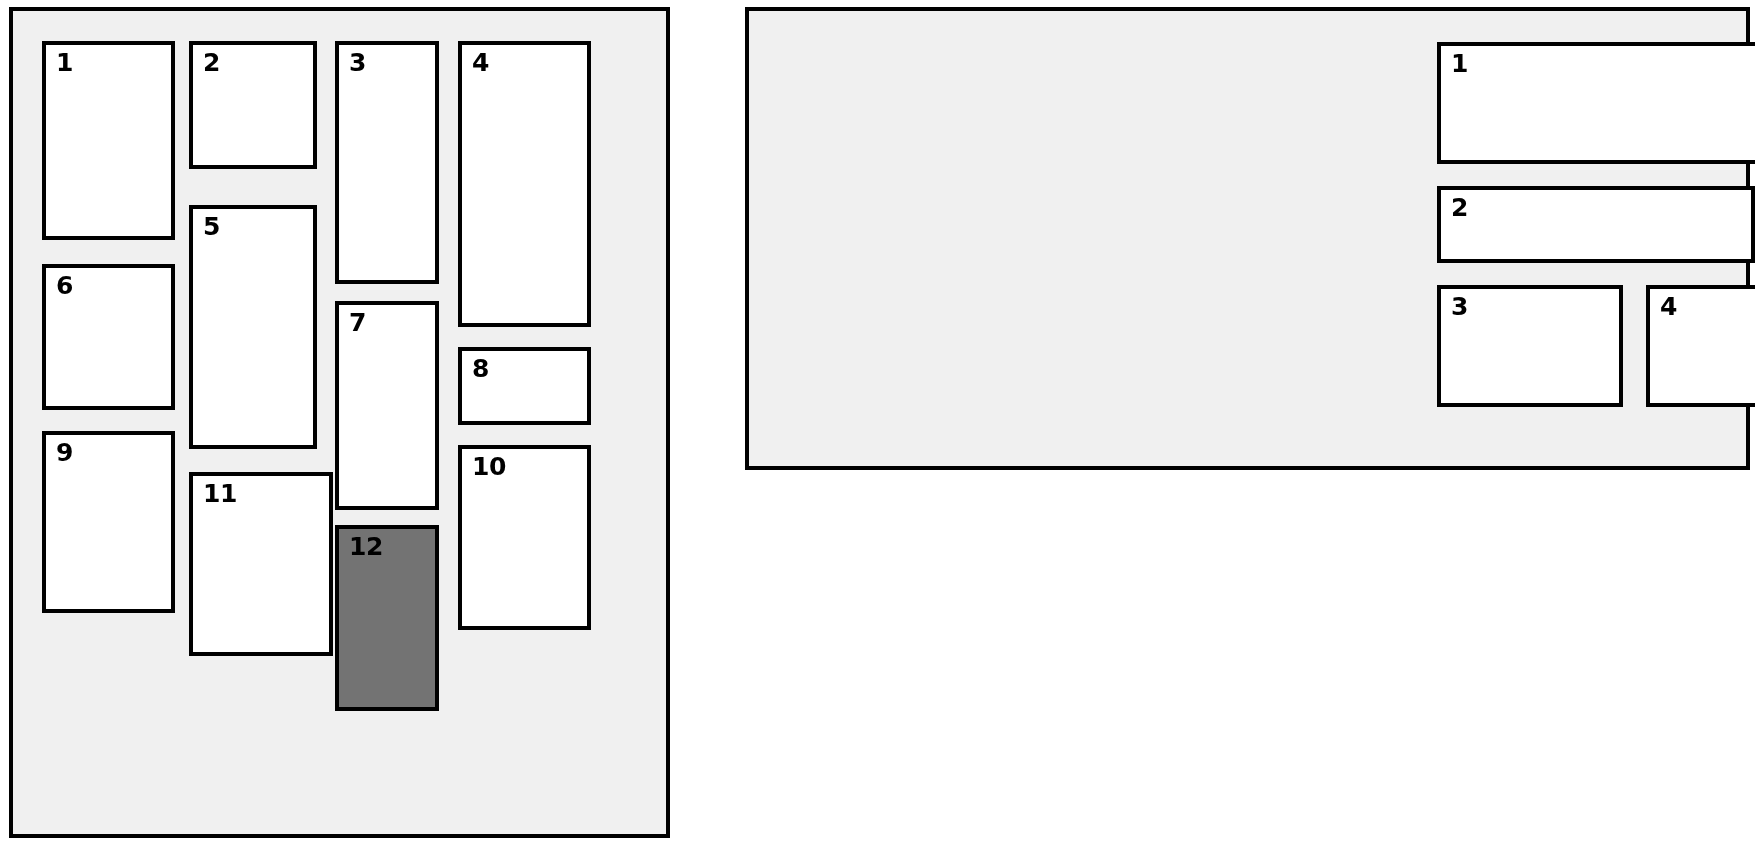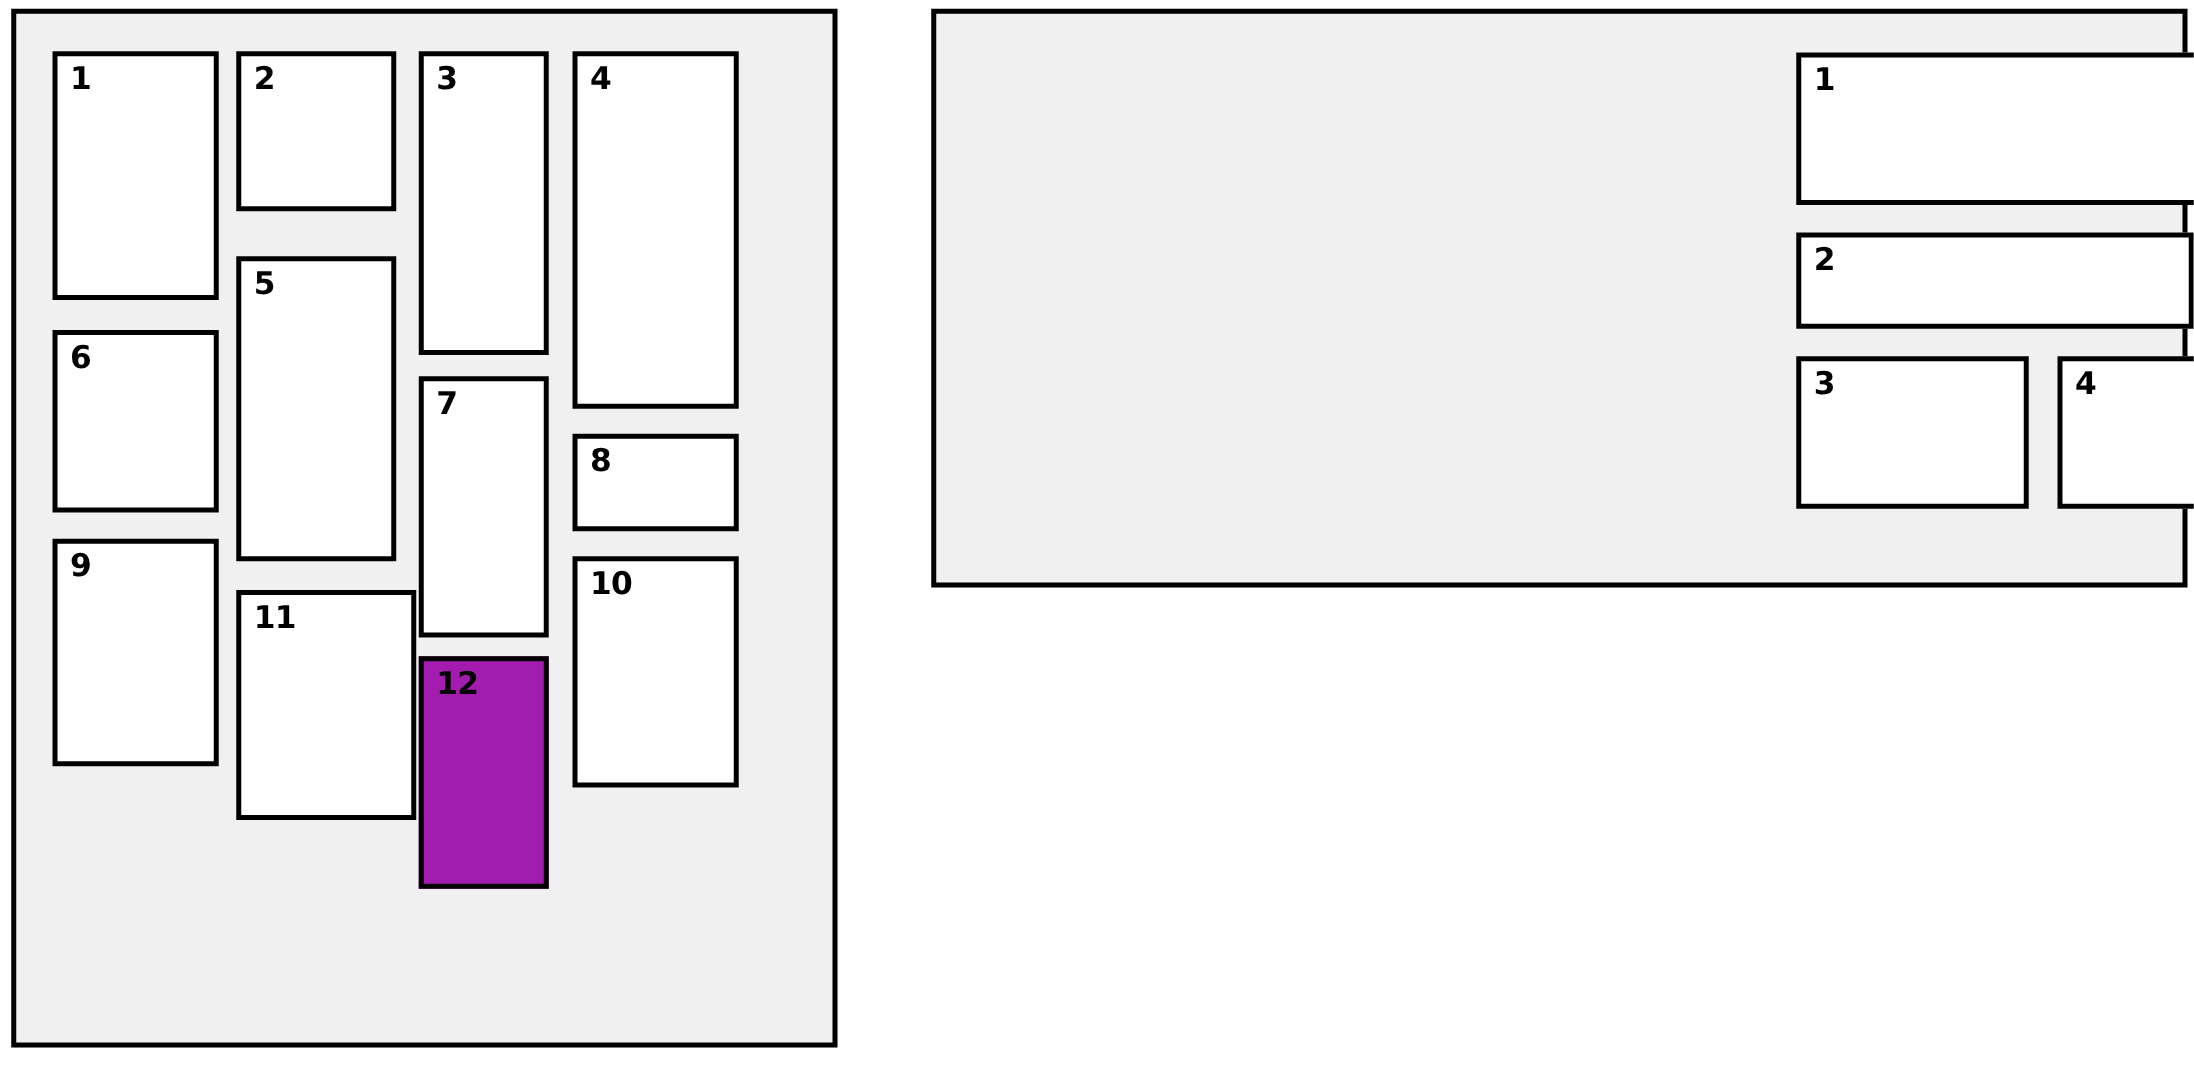--- a/index.html
+++ b/index.html
@@ -39,21 +39,21 @@
       </div>
       <div class="box" style="left: 29px; top: 420px; width: 133px; height: 182px; background: rgb(255, 255, 255); border-width: 4px; border-color: rgb(0, 0, 0);">
         <span class="lbl" style="color: rgb(0, 0, 0); font-size: 25px;">9</span>
       </div>
       <div class="box" style="left: 445px; top: 434px; width: 133px; height: 185px; background: rgb(255, 255, 255); border-width: 4px; border-color: rgb(0, 0, 0);">
         <span class="lbl" style="color: rgb(0, 0, 0); font-size: 25px;">10</span>
       </div>
       <div class="box" style="left: 176px; top: 461px; width: 144px; height: 184px; background: rgb(255, 255, 255); border-width: 4px; border-color: rgb(0, 0, 0);">
         <span class="lbl" style="color: rgb(0, 0, 0); font-size: 25px;">11</span>
       </div>
-      <div class="box" style="left: 322px; top: 514px; width: 104px; height: 186px; background: #a21caf; border-width: 4px; border-color: rgb(0, 0, 0);">
+      <div class="box" style="left: 322px; top: 514px; width: 104px; height: 186px; background: #737373; border-width: 4px; border-color: rgb(0, 0, 0);">
         <span class="lbl" style="color: rgb(0, 0, 0); font-size: 25px;">12</span>
       </div>
     </div>
     <div class="panel" style="left: 745px; top: 7px; width: 1005px; height: 463px; background: rgb(240, 240, 240); border-width: 4px; border-color: rgb(0, 0, 0);">
       <div class="box" style="left: 688px; top: 31px; width: 373px; height: 122px; background: rgb(255, 255, 255); border-width: 4px; border-color: rgb(0, 0, 0);">
         <span class="lbl" style="color: rgb(0, 0, 0); font-size: 25px;">1</span>
       </div>
       <div class="box" style="left: 688px; top: 175px; width: 318px; height: 77px; background: rgb(255, 255, 255); border-width: 4px; border-color: rgb(0, 0, 0);">
         <span class="lbl" style="color: rgb(0, 0, 0); font-size: 25px;">2</span>
       </div>

